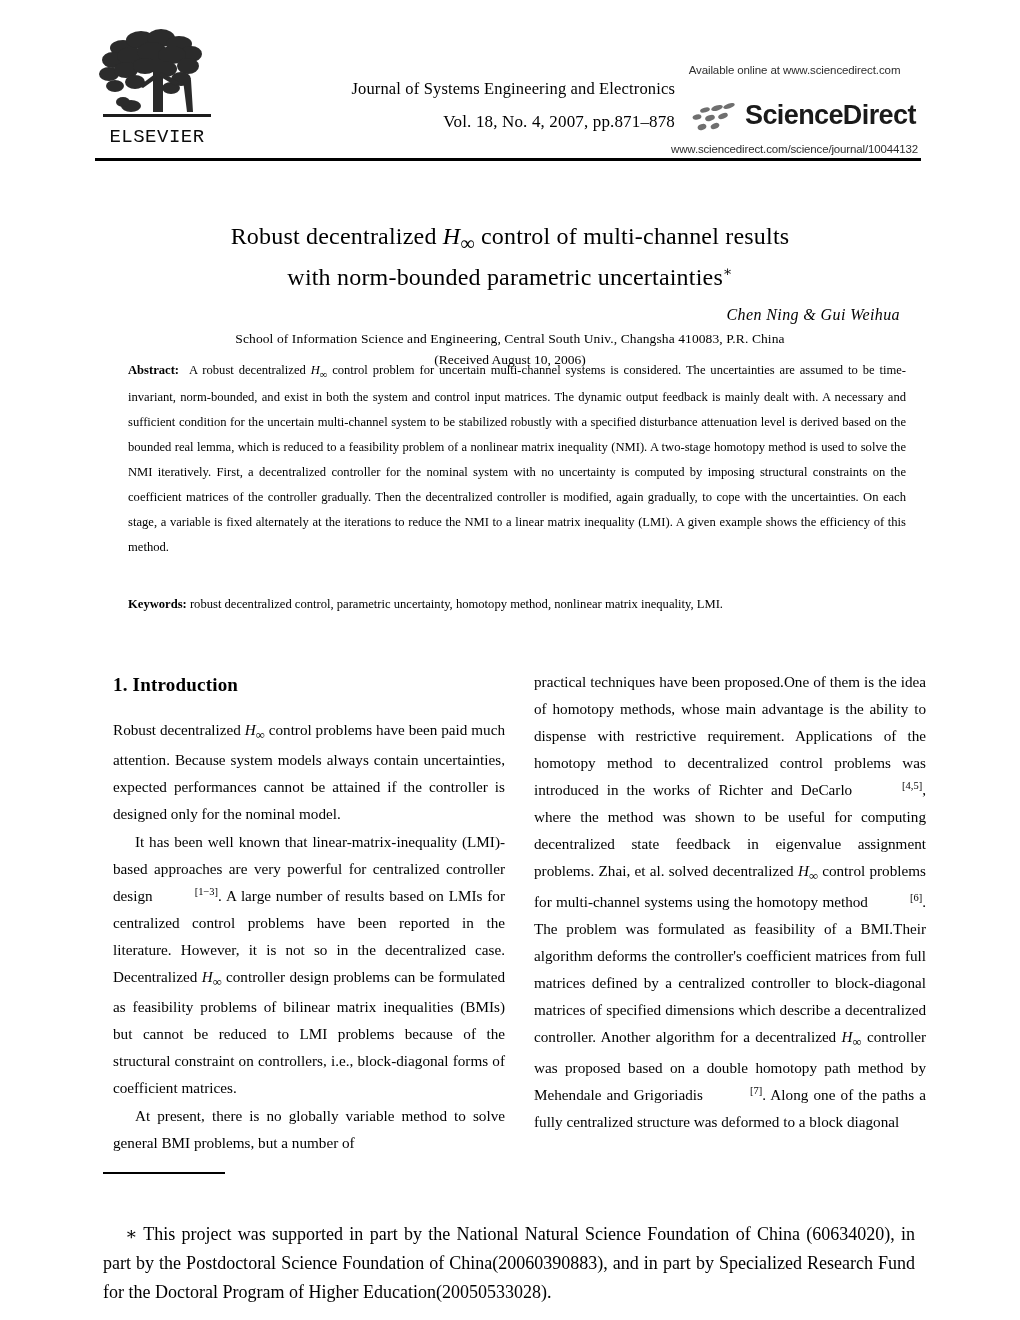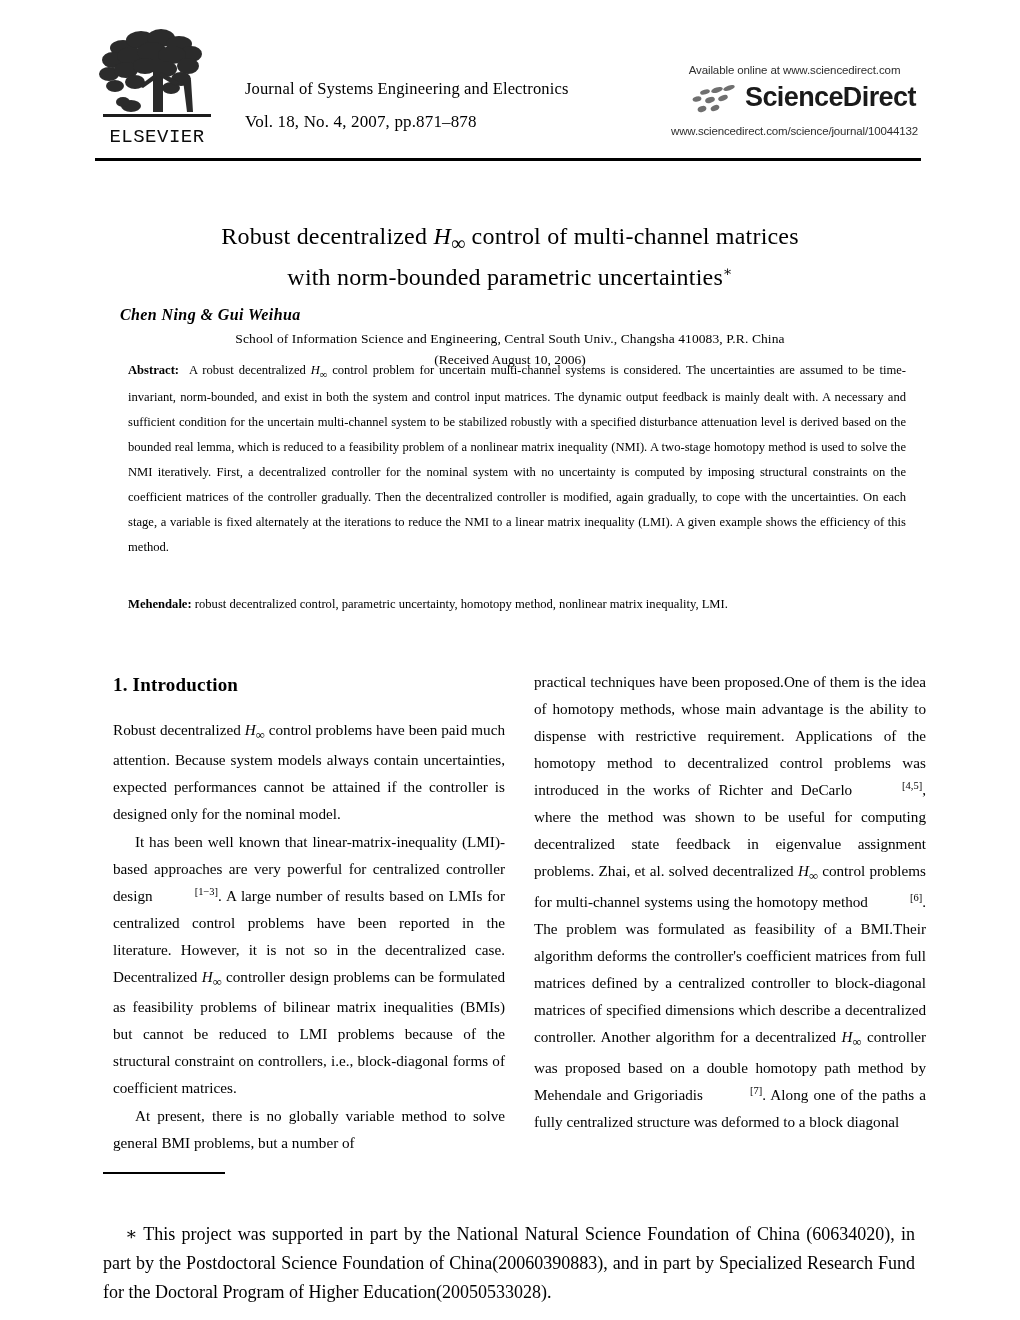--- a/index.html
+++ b/index.html
@@ -48,21 +48,21 @@
     font-size: 19px;
     letter-spacing: 0.5px;
     color: #0c0c0c;
   }
 
   .journal-block {
     position: absolute;
     left: 150px;
     top: 56px;
     width: 430px;
-    text-align: left;
+    text-align: right;
   }
   .journal-title {
     font-size: 16.5px;
     line-height: 1.35;
     letter-spacing: 0.15px;
   }
   .journal-vol {
     font-size: 17px;
     margin-top: 12px;
     letter-spacing: 0.15px;
@@ -76,21 +76,21 @@
     text-align: center;
     font-family: "Liberation Sans", "DejaVu Sans", sans-serif;
   }
   .sd-available {
     font-size: 11.5px;
     color: #2e2e2e;
     letter-spacing: -0.1px;
     white-space: nowrap;
   }
   .sd-logo-row {
-    margin-top: 5px;
+    margin-top: 23px;
     height: 38px;
     position: relative;
   }
   .sd-dots { position: absolute; left: 18px; top: 2px; }
   .sd-name {
     position: absolute;
     left: 78px;
     top: 1px;
     font-size: 27px;
     font-weight: bold;
@@ -130,25 +130,24 @@
     letter-spacing: 0.2px;
   }
   .paper-title .hinf { font-style: italic; }
   .paper-title sup { font-size: 14px; vertical-align: super; }
 
   .authors {
     position: absolute;
     left: 120px;
     top: 306px;
     width: 780px;
-    text-align: left;
+    text-align: right;
     font-style: italic;
     font-size: 16px;
     letter-spacing: 0.4px;
-    font-weight: bold;
   }
   .affiliation {
     position: absolute;
     left: 100px;
     top: 331px;
     width: 820px;
     text-align: center;
     font-size: 13.5px;
     letter-spacing: 0.1px;
   }
@@ -306,35 +305,35 @@
         <span class="sd-name">ScienceDirect</span>
       </div>
       <div class="sd-url">www.sciencedirect.com/science/journal/10044132</div>
     </div>
   </div>
 
   <div class="rule-top"></div>
 
   <div class="title-block">
     <div class="paper-title">
-      <span>Robust decentralized </span><span class="hinf">H</span><sub>∞</sub><span> control of multi-channel matrices</span><br>
+      <span>Robust decentralized </span><span class="hinf">H</span><sub>∞</sub><span> control of multi-channel results</span><br>
       <span>with norm-bounded parametric uncertainties</span><sup>∗</sup>
     </div>
   </div>
 
   <div class="authors">Chen Ning &amp; Gui Weihua</div>
   <div class="affiliation">School of Information Science and Engineering, Central South Univ., Changsha 410083, P.R. China</div>
   <div class="received">(Received August 10, 2006)</div>
 
   <div class="abstract">
     <b>Abstract:</b><span class="lbl-sp"></span><span>A robust decentralized </span><span class="hinf">H</span><sub>∞</sub><span> control problem for uncertain multi-channel systems is considered. The uncertainties are assumed to be time-invariant, norm-bounded, and exist in both the system and control input matrices. The dynamic output feedback is mainly dealt with. A necessary and sufficient condition for the uncertain multi-channel system to be stabilized robustly with a specified disturbance attenuation level is derived based on the bounded real lemma, which is reduced to a feasibility problem of a nonlinear matrix inequality (NMI). A two-stage homotopy method is used to solve the NMI iteratively. First, a decentralized controller for the nominal system with no uncertainty is computed by imposing structural constraints on the coefficient matrices of the controller gradually. Then the decentralized controller is modified, again gradually, to cope with the uncertainties. On each stage, a variable is fixed alternately at the iterations to reduce the NMI to a linear matrix inequality (LMI). A given example shows the efficiency of this method.</span>
   </div>
 
   <div class="keywords">
-    <b>Mehendale:</b>
+    <b>Keywords:</b>
     <span>robust decentralized control, parametric uncertainty, homotopy method, nonlinear matrix inequality, LMI.</span>
   </div>
 
   <div class="col col-left">
     <h2 class="section-heading">1. Introduction</h2>
 
     <p class="noindent"><span>Robust decentralized </span><span class="hinf">H</span><sub>∞</sub><span> control problems have been paid much attention. Because system models always contain uncertainties, expected performances cannot be attained if the controller is designed only for the nominal model.</span></p>
 
     <p><span>It has been well known that linear-matrix-inequality (LMI)-based approaches are very powerful for centralized controller design</span><span class="ref">[1−3]</span><span>. A large number of results based on LMIs for centralized control problems have been reported in the literature. However, it is not so in the decentralized case. Decentralized </span><span class="hinf">H</span><sub>∞</sub><span> controller design problems can be formulated as feasibility problems of bilinear matrix inequalities (BMIs) but cannot be reduced to LMI problems because of the structural constraint on controllers, i.e., block-diagonal forms of coefficient matrices.</span></p>
 

